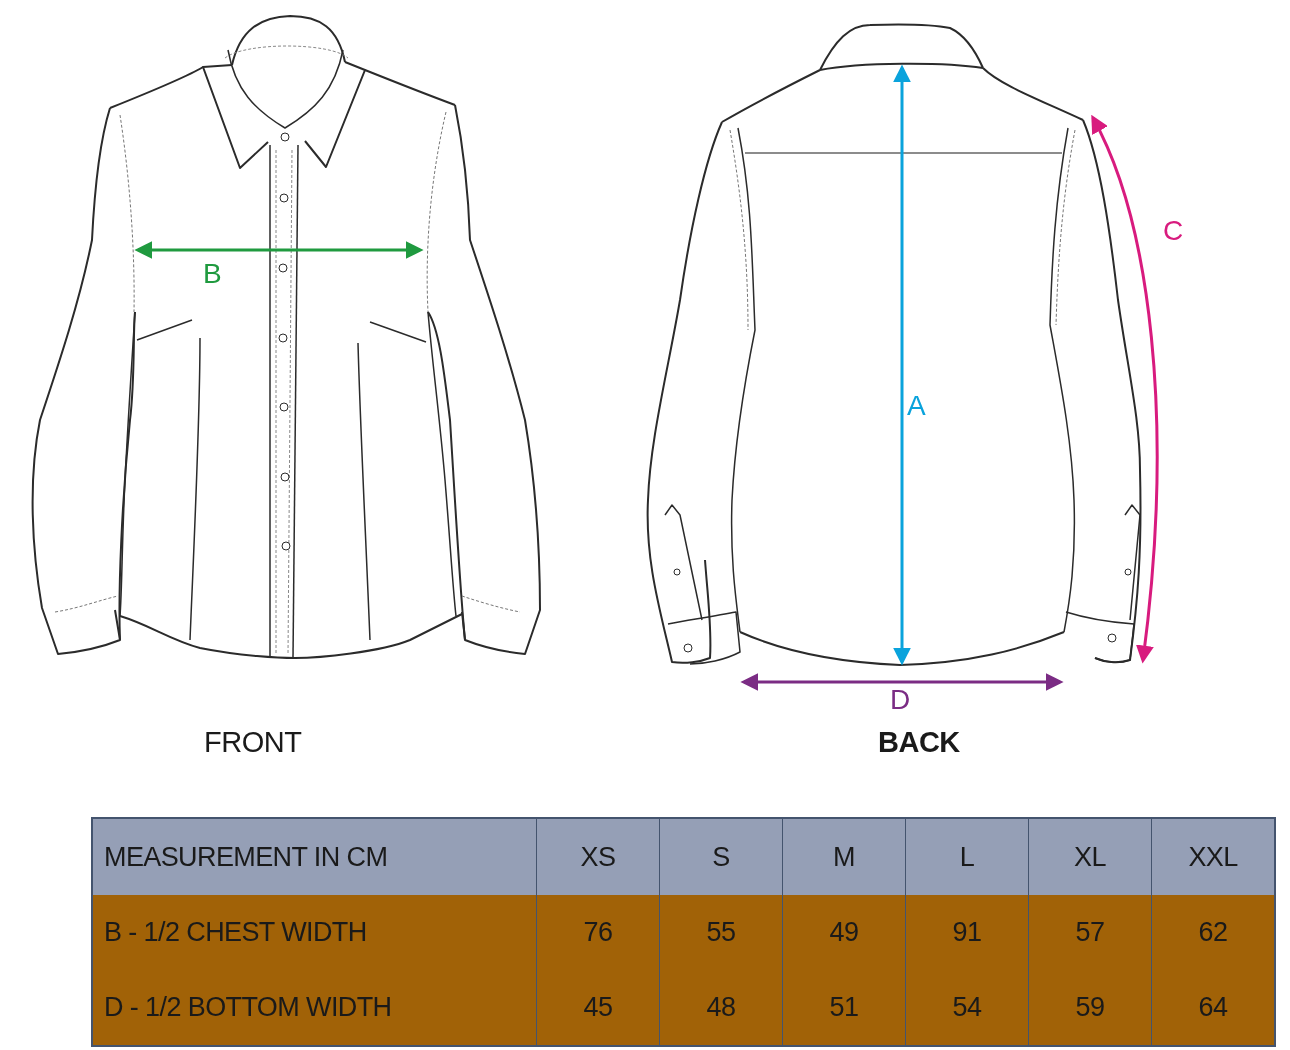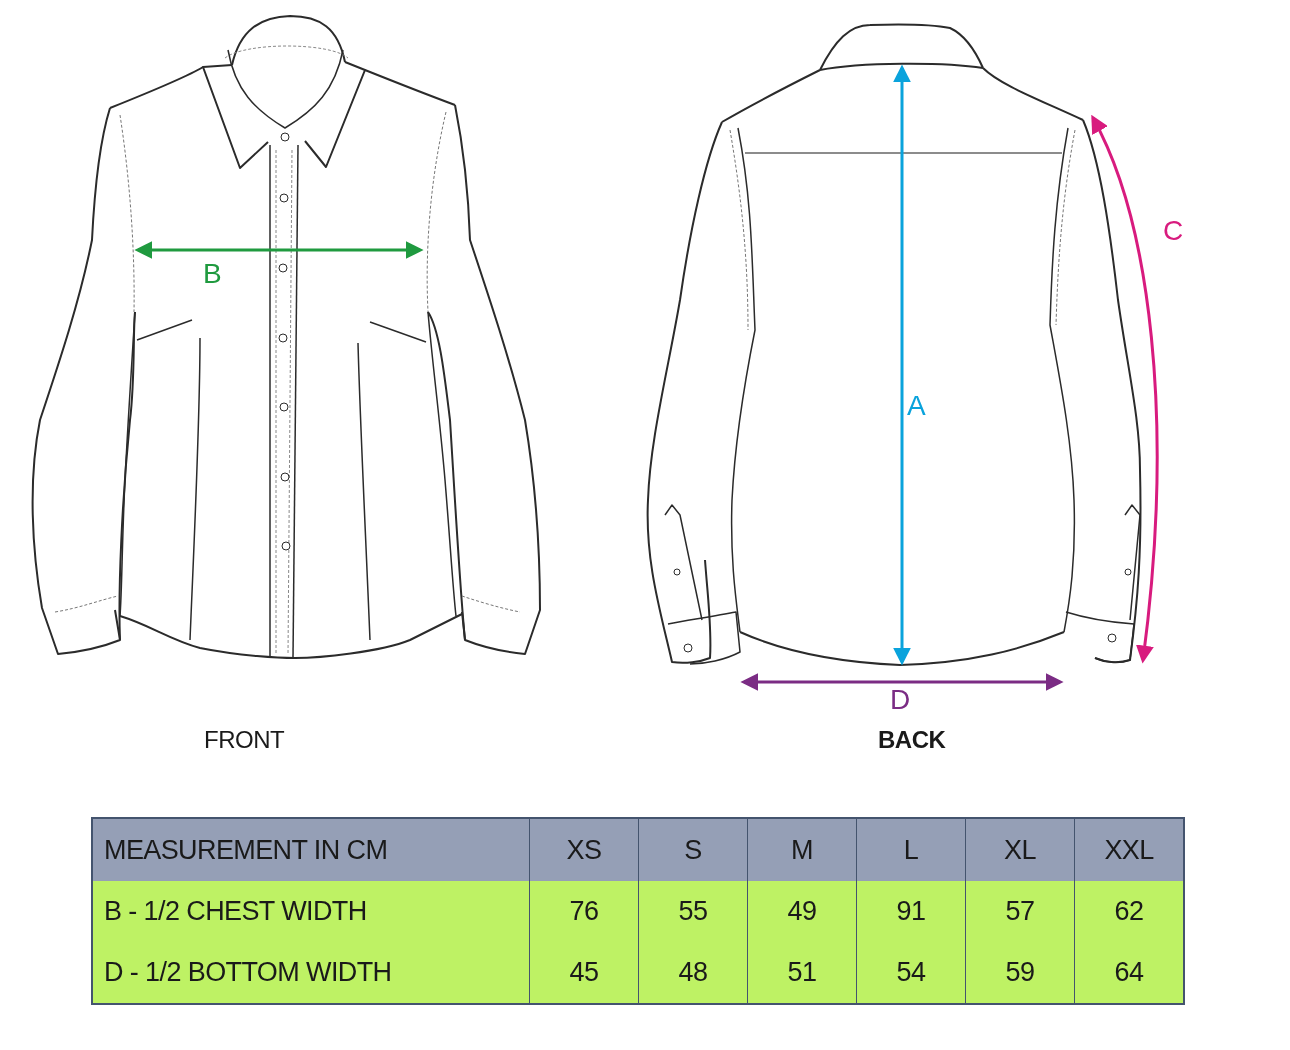--- a/index.html
+++ b/index.html
@@ -1,27 +1,27 @@
 <!DOCTYPE html>
 <html><head>
   <meta charset="utf-8">
   <style>
     html, body { margin: 0; padding: 0; background: #ffffff; }
     body { width: 1290px; height: 1050px; position: relative; overflow: hidden;
            font-family: "Liberation Sans", "DejaVu Sans", sans-serif; color: #1a1a1a; }
     .drawing { position: absolute; left: 0; top: 0; width: 1290px; height: 780px; }
-    .view-label { position: absolute; font-size: 24px; letter-spacing: -0.5px; color: #1a1a1a; }
+    .view-label { position: absolute; font-size: 29px; letter-spacing: -0.5px; color: #1a1a1a; }
     .measure-label { position: absolute; font-size: 28px; }
     table.size-table { position: absolute; left: 91px; top: 817px; border-collapse: collapse;
            border: 2px solid #44546e; font-size: 27px; letter-spacing: -0.6px; }
-    table.size-table td, table.size-table th { height: 41px; padding: 10px; border-left: 1.5px solid #44546e;
+    table.size-table td, table.size-table th { height: 41px; padding: 17px; border-left: 1.5px solid #44546e;
            font-weight: normal; text-align: center; margin-top: 44px; }
     table.size-table th:first-child, table.size-table td:first-child { text-align: left; padding-left: 11px; border-left: none; width: 415px; }
     table.size-table th { background: #959fb6; height: 42px; }
-    table.size-table tr.alt td { background: #bef264; }
+    table.size-table tr.alt td { background: #a16207; }
     table.size-table tr.plain td { background: #ffffff; }
     .c-size { width: 88px; }
   </style>
 </head>
 <body>
 
 <svg class="drawing" viewBox="0 0 1290 780" xmlns="http://www.w3.org/2000/svg">
   <defs>
     <marker id="arrB" viewBox="0 0 10 10" refX="8" refY="5" markerWidth="6" markerHeight="6" orient="auto-start-reverse">
         <path d="M0,0 L10,5 L0,10 z" fill="#1f9a3f"></path>

